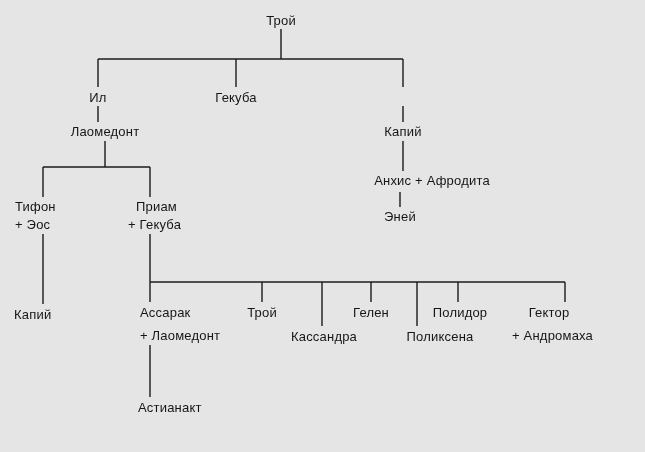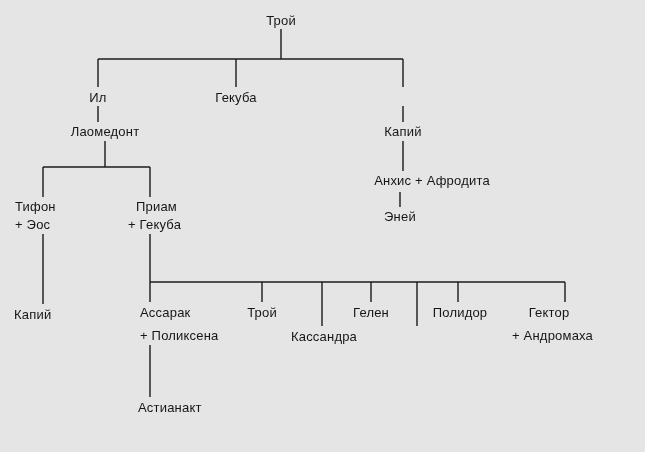--- a/index.html
+++ b/index.html
@@ -88,24 +88,25 @@
   <div class="node center" style="left:375px;top:209px;width:50px">Эней</div>
 
   <div class="node" style="left:15px;top:199px">Тифон</div>
   <div class="node" style="left:15px;top:217px">+ Эос</div>
   <div class="node" style="left:136px;top:199px">Приам</div>
   <div class="node" style="left:128px;top:217px">+ Гекуба</div>
 
   <div class="node" style="left:14px;top:307px">Капий</div>
 
   <div class="node" style="left:140px;top:305px">Ассарак</div>
-  <div class="node" style="left:140px;top:328px">+ Поликсена</div>
+  <div class="node" style="left:140px;top:328px">+ Лаомедонт</div>
 
   <div class="node center" style="left:232px;top:305px;width:60px">Трой</div>
   <div class="node center" style="left:284px;top:329px;width:80px">Кассандра</div>
   <div class="node center" style="left:341px;top:305px;width:60px">Гелен</div>
+  <div class="node center" style="left:396px;top:329px;width:88px">Поликсена</div>
   <div class="node center" style="left:424px;top:305px;width:72px">Полидор</div>
   <div class="node center" style="left:514px;top:305px;width:70px">Гектор</div>
   <div class="node" style="left:512px;top:328px">+ Андромаха</div>
 
   <div class="node" style="left:138px;top:400px">Астианакт</div>
 
 </div>
 
 </body></html>

